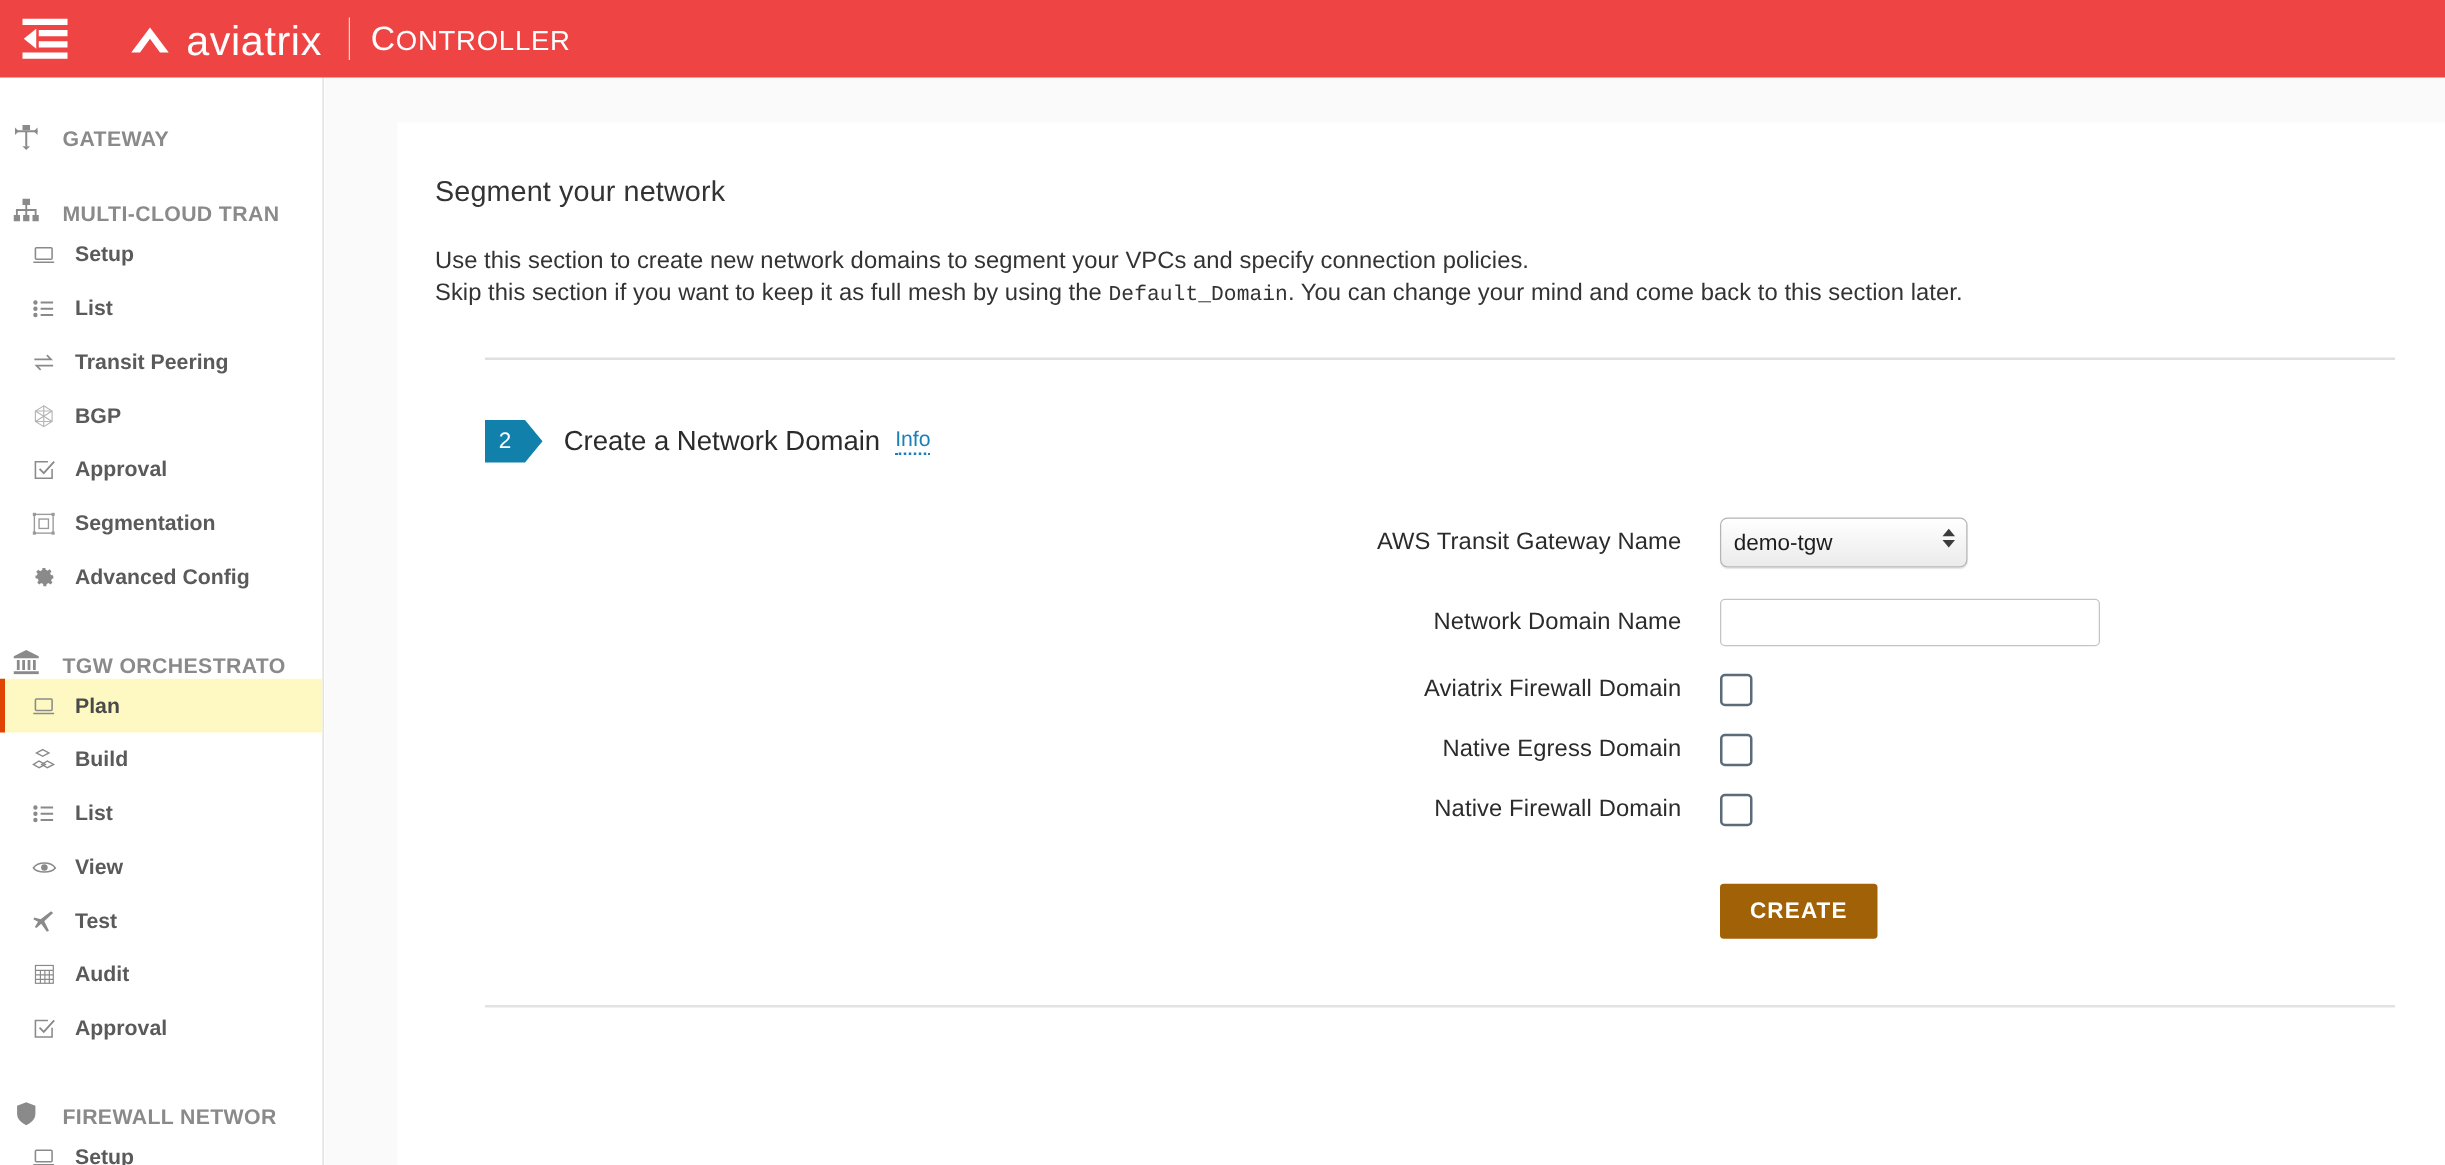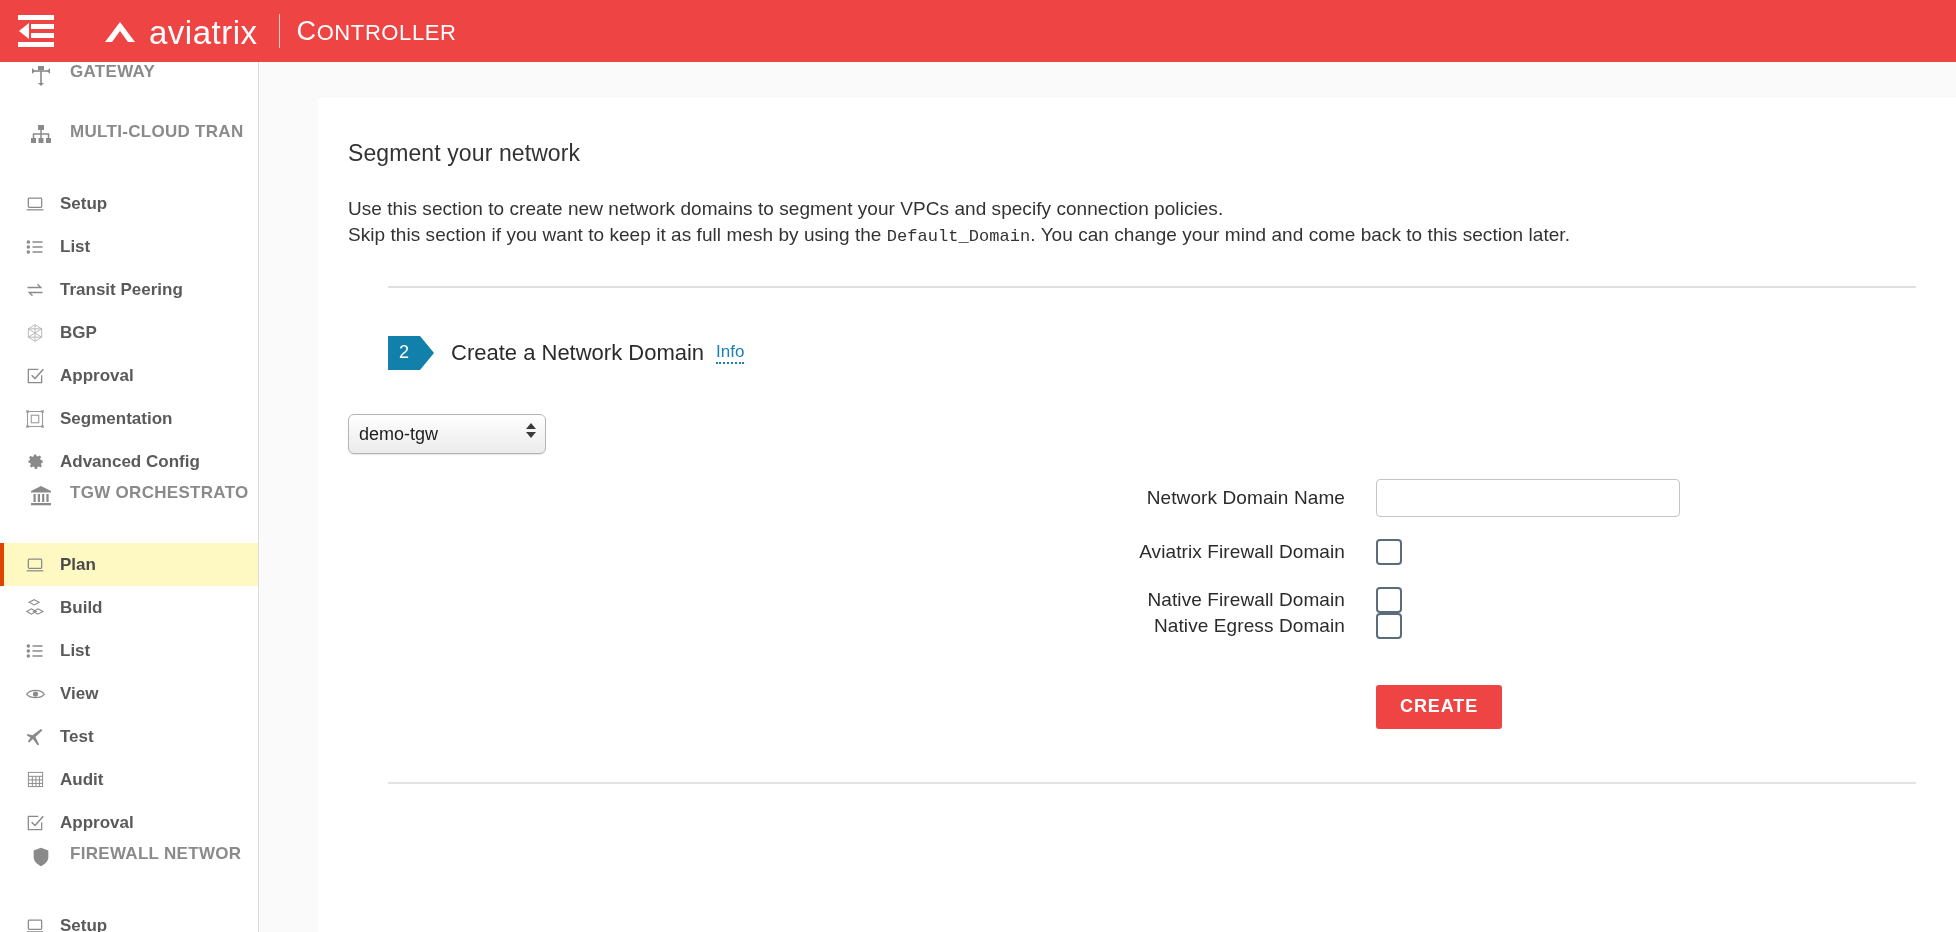--- a/index.html
+++ b/index.html
@@ -59,22 +59,22 @@
   
   .sidebar {
     position: absolute; top: 62px; left: 0;
     width: 259px; height: 870px;
     background: #ffffff;
     border-right: 1px solid #dcdcdc;
     overflow: hidden;
     z-index: 10;
   }
   .nav-group {
-    display: flex; align-items: flex-start;
-    height: 60px; padding-left: 28px;
+    display: flex; align-items: flex-end;
+    height: 60px; padding-left: 8px;
     white-space: nowrap; cursor: pointer;
   }
   .nav-group .g-icon {
     width: 26px; height: 26px; margin-right: 16px;
     flex: 0 0 auto; display: flex; align-items: center; justify-content: center;
   }
   .nav-group .g-label {
     font-size: 17px; font-weight: 700; color: #8a8a8a;
     letter-spacing: 0.3px; text-transform: uppercase;
   }
@@ -204,21 +204,21 @@
     width: 26px; height: 26px;
     border: 2px solid #5c6b7a; border-radius: 4px;
     background: #ffffff; cursor: pointer; display: block;
     -webkit-appearance: none; appearance: none;
     margin: 0;
   }
 
   .btn-row { margin-top: 46px; display: flex; }
   .btn-spacer { width: 1028px; padding-right: 31px; }
   .btn-create {
-    background: #ef4444; color: #ffffff;
+    background: #a16207; color: #ffffff;
     border: none; border-radius: 3px;
     height: 44px; padding: 0 24px;
     font-family: "Liberation Sans", sans-serif;
     font-size: 18px; font-weight: 700; letter-spacing: 0.9px;
     cursor: pointer;
   }
 
   .hr2 {
     height: 2px; background: #e3e3e3;
     margin: 53px 0 0 40px; width: 1528px;
@@ -487,20 +487,21 @@
 
     <div class="step-row">
       <div class="step-badge">2</div>
       <span class="step-title">Create a Network Domain</span>
       <span class="step-info">Info</span>
     </div>
 
     <div class="form">
 
       <div class="frow">
+        <div class="flabel">AWS Transit Gateway Name</div>
         <div class="fctl">
           <span class="sel-wrap">
             <select class="sel">
               <option>demo-tgw</option>
             </select>
             <span class="sel-arrows">
               <span class="up"></span>
                 <span class="dn"></span>
             </span>
           </span>
@@ -514,34 +515,34 @@
         </div>
       </div>
 
       <div class="frow" style="margin-bottom:22px;">
         <div class="flabel">Aviatrix Firewall Domain</div>
         <div class="fctl">
           <input class="chk" type="checkbox" style="">
         </div>
       </div>
 
+      <div class="frow" style="margin-bottom:22px;">
+        <div class="flabel">Native Egress Domain</div>
+        <div class="fctl">
+          <input class="chk" type="checkbox" style="">
+        </div>
+      </div>
+
       <div class="frow" style="margin-bottom:0;">
         <div class="flabel">Native Firewall Domain</div>
         <div class="fctl">
           <input class="chk" type="checkbox" style="">
         </div>
       </div>
 
-      <div class="frow" style="margin-bottom:22px;">
-        <div class="flabel">Native Egress Domain</div>
-        <div class="fctl">
-          <input class="chk" type="checkbox" style="">
-        </div>
-      </div>
-
       <div class="btn-row">
         <div class="btn-spacer"></div>
         <button class="btn-create">CREATE</button>
       </div>
 
     </div>
 
     <div class="hr2"></div>
   </div>
 </div>

